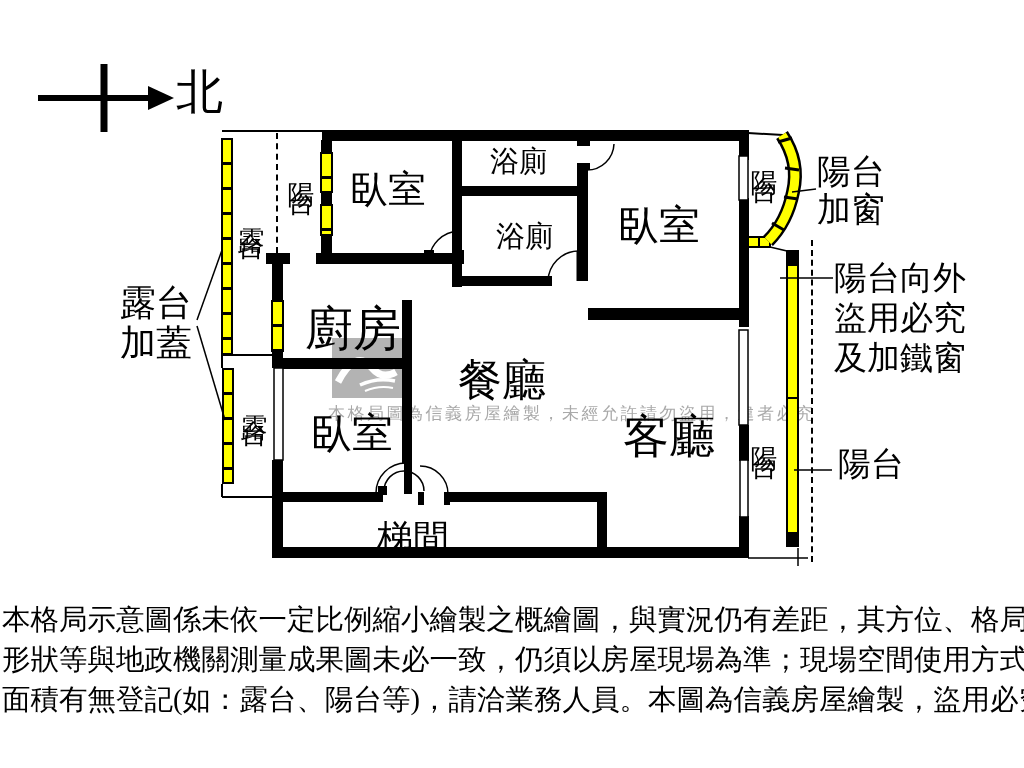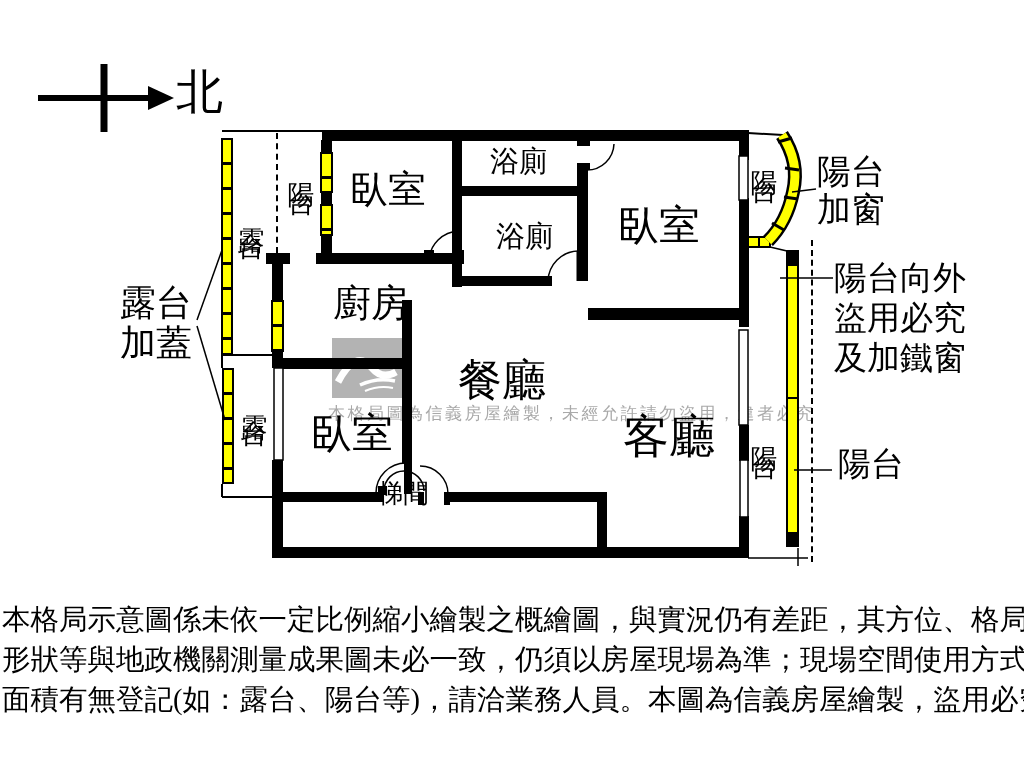--- a/index.html
+++ b/index.html
@@ -138,25 +138,25 @@
     <path d="M 197 326 L 225 420" stroke="#000" stroke-width="1.5" fill="none"></path>
     <line x1="816" y1="189" x2="792" y2="192" stroke="#000" stroke-width="1.5"></line>
     <line x1="833" y1="278" x2="780" y2="278" stroke="#000" stroke-width="1.5"></line>
     <line x1="832" y1="470" x2="794" y2="470" stroke="#000" stroke-width="1.5"></line>
   </svg>
 
   <div class="lbl" style="left:350px;top:170px;font-size:38px;">臥室</div>
   <div class="lbl" style="left:490px;top:146px;font-size:29px;">浴廁</div>
   <div class="lbl" style="left:496px;top:221px;font-size:29px;">浴廁</div>
   <div class="lbl" style="left:618px;top:204px;font-size:41px;">臥室</div>
-  <div class="lbl" style="left:305px;top:284px;font-size:38px;margin-left:28px;">廚房</div>
+  <div class="lbl" style="left:305px;top:304px;font-size:48px;">廚房</div>
   <div class="lbl" style="left:623px;top:413px;font-size:46px;">客廳</div>
   <div class="lbl" style="left:458px;top:358px;font-size:44px;">餐廳</div>
   <div class="lbl" style="left:311px;top:412px;font-size:41px;">臥室</div>
-  <div class="lbl" style="left:377px;top:480px;font-size:26px;">梯間</div>
+  <div class="lbl" style="left:377px;top:520px;font-size:36px;">梯間</div>
 
   <div class="vlbl" style="left:287px;top:162px;">陽台</div>
   <div class="vlbl" style="left:237px;top:206px;">露台</div>
   <div class="vlbl" style="left:240px;top:393px;">露台</div>
   <div class="vlbl" style="left:750px;top:150px;">陽台</div>
   <div class="vlbl" style="left:750px;top:426px;">陽台</div>
 
   <div class="ann" style="left:120px;top:283px;font-size:36px;line-height:40px;">
     <div>露台</div>
     <div>加蓋</div>

